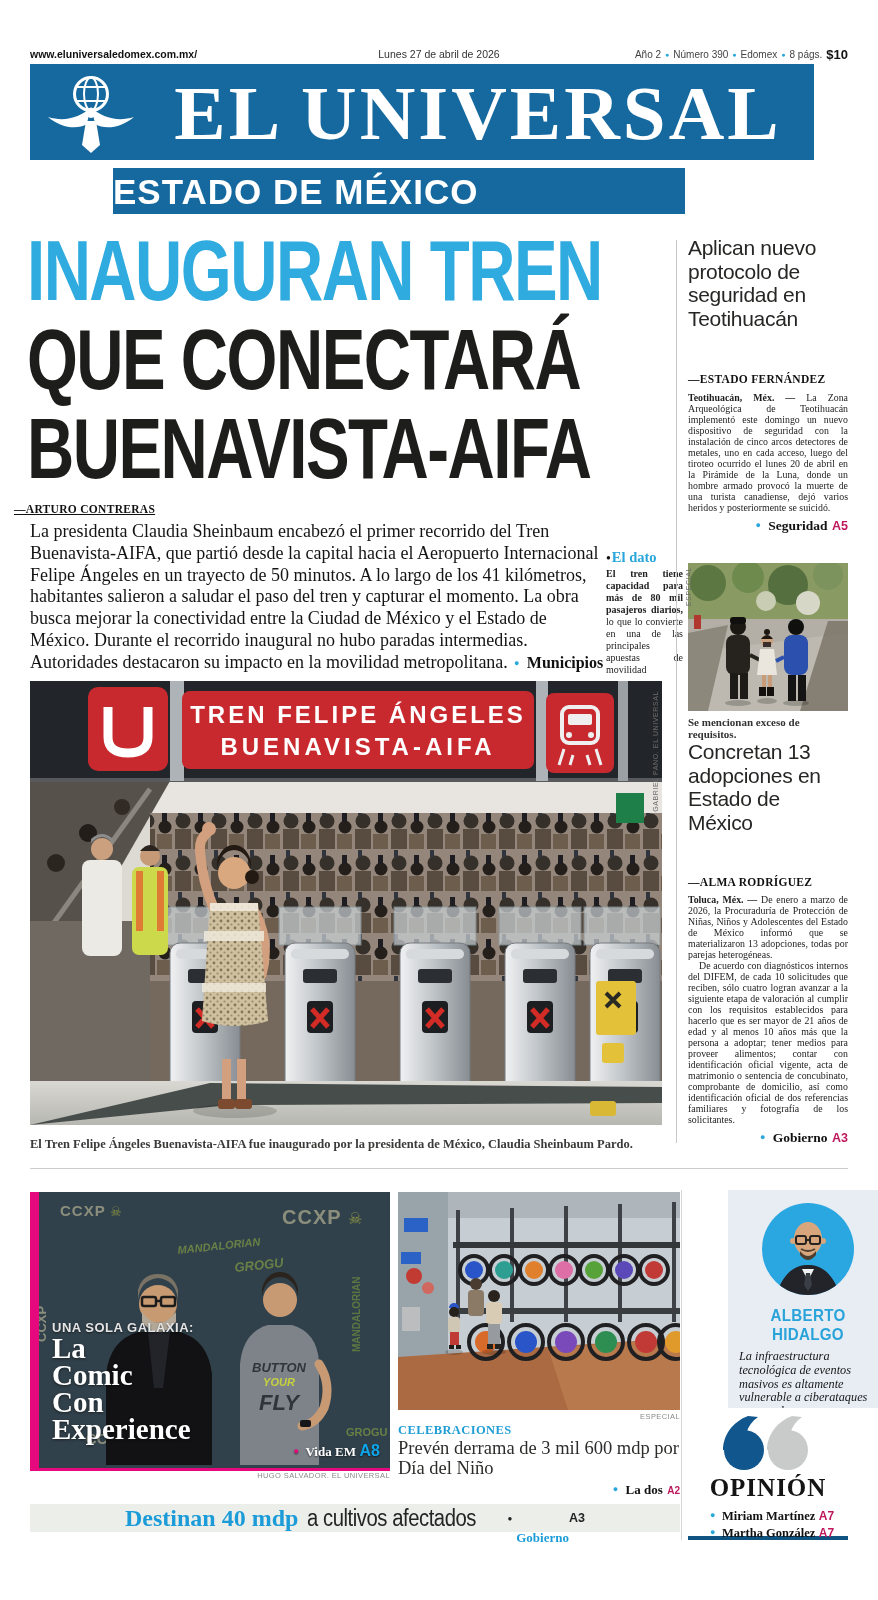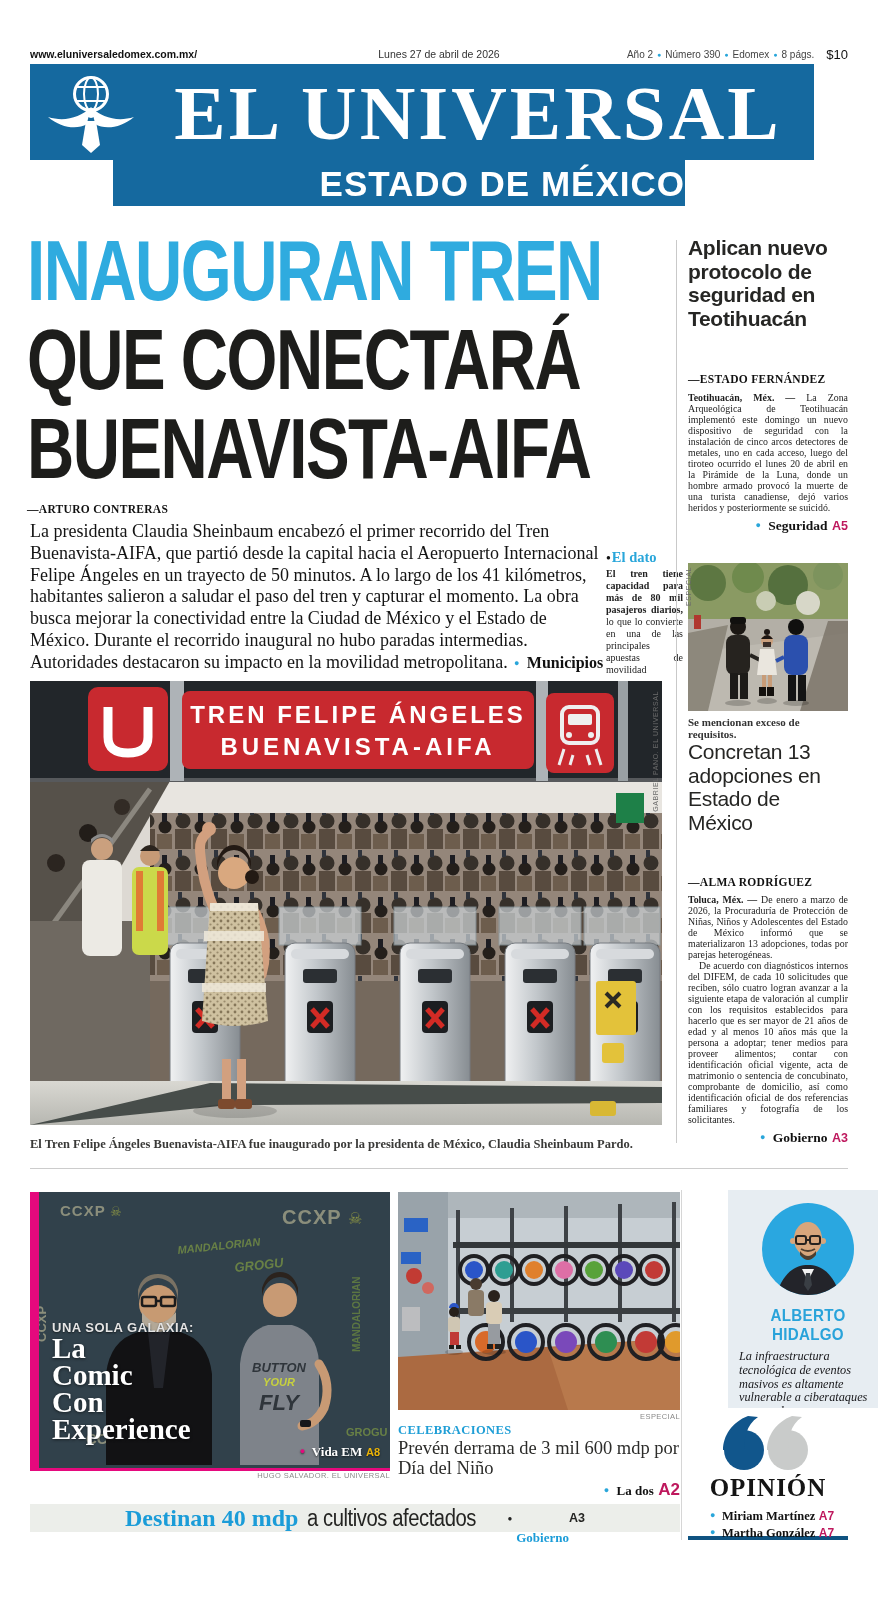--- a/index.html
+++ b/index.html
@@ -6,39 +6,39 @@
   .page{position:relative;width:878px;height:1600px;margin:0 auto;background:#ffffff;overflow:hidden;
         font-family:"Liberation Sans",sans-serif;color:#1d1d1b;}
   .abs{position:absolute;}
 
   
   #topbar{top:46px;left:30px;width:818px;height:16px;display:flex;align-items:center;font-size:10.5px;}
   #topbar .url{font-weight:bold;color:#111;}
   #topbar .date{position:absolute;left:0;right:0;text-align:center;color:#333;}
   #topbar .right{margin-left:auto;display:flex;align-items:center;color:#444;font-size:10px;z-index:2;background:#fff;padding-left:6px;}
   #topbar .sep{color:#29a6da;font-size:7px;margin:0 4px;}
-  #topbar .price{font-weight:normal;color:#111;font-size:13px;margin-left:12px;}
+  #topbar .price{font-weight:bold;color:#111;font-size:13px;margin-left:4px;}
 
   
   #banner{top:64px;left:30px;width:784px;height:96px;background:#15699f;}
   #banner .title{position:absolute;left:118px;right:6px;top:0;height:96px;line-height:98px;text-align:center;
                  color:#fff;font-family:"Liberation Serif",serif;font-weight:bold;font-size:77px;letter-spacing:3px;}
-  #banner2{top:160px;left:113px;width:572px;height:46px;background:#15699f;text-align:right;line-height:47px;
+  #banner2{top:168px;left:113px;width:572px;height:46px;background:#15699f;text-align:left;line-height:47px;
            color:#fff;font-weight:bold;font-size:35px;letter-spacing:1px;}
   #eagle{position:absolute;left:10px;top:5px;}
 
   
   #headline{top:226px;left:27px;width:660px;}
   .hl{font-weight:bold;font-size:85px;line-height:89px;letter-spacing:-2px;white-space:nowrap;
       transform:scaleX(.77);transform-origin:0 50%;}
   .hl.cyan{color:#2fabdf;}
   .hl.dark{color:#1d1d1b;}
 
   .byline{font-family:"Liberation Serif",serif;font-weight:bold;font-size:11.5px;color:#111;letter-spacing:.3px;}
-  #main-byline{top:503px;left:27px;}
+  #main-byline{top:503px;left:14px;text-decoration:underline;}
 
   #lead{top:521px;left:30px;width:576px;font-family:"Liberation Serif",serif;font-size:18px;line-height:21.8px;color:#141414;}
   .dot{color:#29a6da;font-size:9px;vertical-align:2px;margin:0 3px 0 6px;}
   .tag-label{font-family:"Liberation Serif",serif;font-weight:bold;color:#111;margin-top:40px;}
   .tag-page{font-weight:bold;color:#be185d;}
   #lead .tag-label{font-size:16px;}
   #lead .tag-page{font-size:15px;}
 
   
   #dato{top:548px;left:606px;width:77px;}
@@ -57,51 +57,51 @@
   #hrule{top:1168px;left:30px;width:818px;height:1px;background:#cccccc;}
 
   
   .rcol{left:688px;width:160px;}
   .rhead{font-size:21px;line-height:23.5px;font-weight:normal;color:#262624;letter-spacing:-.3px;}
   .rbody{font-family:Liberation Serif, serif;font-size:9.9px;line-height:11px;color:#1c1c1c;text-align:justify;}
   .rbody b{font-weight:bold;}
   .rtag{text-align:right;margin-top:3px;}
   .rtag .tag-label{font-size:13.5px;}
   .rtag .tag-page{font-size:12.5px;}
-  #a1h{top:236px;font-weight:bold;}
+  #a1h{top:236px;}
   #a1by{top:373px;left:688px;}
   #a1body{top:392px;}
   #photo2{top:563px;left:688px;width:160px;height:148px;}
   #caption2{top:716px;left:688px;width:160px;font-family:"Liberation Serif",serif;font-weight:bold;font-size:11px;color:#333;}
   #a2h{top:740px;}
   #a2by{top:876px;left:688px;}
   #a2body{top:894px;}
   .indent{text-indent:11px;}
 
   
   #comic{top:1192px;left:30px;width:360px;height:276px;background:#31414b;overflow:hidden;border-bottom:3px solid #e5097d;}
   #comic .bar{position:absolute;left:0;top:0;width:9px;height:100%;background:#e5097d;}
   #comic .kick{position:absolute;left:22px;top:128px;color:#e5e5e5;font-weight:bold;font-size:13px;letter-spacing:.5px;text-shadow:0 1px 2px rgba(0,0,0,.6);}
   #comic .chl{position:absolute;left:22px;top:143px;color:#fff;font-family:"Liberation Serif",serif;font-weight:bold;
               font-size:29px;line-height:27px;text-shadow:0 1px 3px rgba(0,0,0,.55);}
   #comic .ctag{position:absolute;right:10px;bottom:8px;font-size:13px;color:#fff;text-shadow:0 1px 2px rgba(0,0,0,.6);}
   #comic .ctag .dot{color:#e5097d;}
   #comic .ctag .tag-label{color:#fff;}
-  #comic .ctag .tag-page{color:#eab308;font-size:11px;}
+  #comic .ctag .tag-page{color:#0ea5e9;font-size:16px;}
   .credit-line{font-size:7.5px;color:#8a8a8a;letter-spacing:.4px;text-align:right;}
   #comic-credit{top:1471px;left:30px;width:360px;}
 
   
   #celeb-photo{top:1192px;left:398px;width:282px;height:218px;}
   #celeb-credit{top:1412px;left:398px;width:282px;}
   #celeb-kicker{top:1423px;left:398px;font-family:"Liberation Serif",serif;font-weight:bold;font-size:12.5px;color:#1f9ed6;letter-spacing:.4px;}
   #celeb-h{top:1439px;left:398px;width:282px;font-family:"Liberation Serif",serif;font-size:18.5px;line-height:19.5px;color:#2c2c2a;}
   #celeb-tag{top:1480px;left:398px;width:282px;text-align:right;}
   #celeb-tag .tag-label{font-size:13px;}
-  #celeb-tag .tag-page{font-size:17px;}
+  #celeb-tag .tag-page{font-size:10px;}
 
   
   #op-card{top:1190px;left:728px;width:160px;height:218px;background:#e7edf2;text-align:center;}
   #op-card .avatar{margin:13px auto 0;width:92px;height:92px;}
   #op-card .name{margin-top:7px;color:#29a3da;font-weight:bold;font-size:16.5px;letter-spacing:.3px;
                  transform:scaleX(.92);transform-origin:50% 50%;}
   #op-card .quote{margin:6px 11px 0;text-align:left;font-family:"Liberation Serif",serif;font-style:italic;
                   font-size:12.3px;line-height:13.8px;color:#17171a;}
   #op-card .quote .qpage{font-style:normal;font-weight:bold;color:#17171a;font-family:"Liberation Sans",sans-serif;font-size:12px;}
   #op-box{top:1408px;left:688px;width:160px;height:128px;background:#fff;border-bottom:4px solid #0f5381;text-align:center;}

